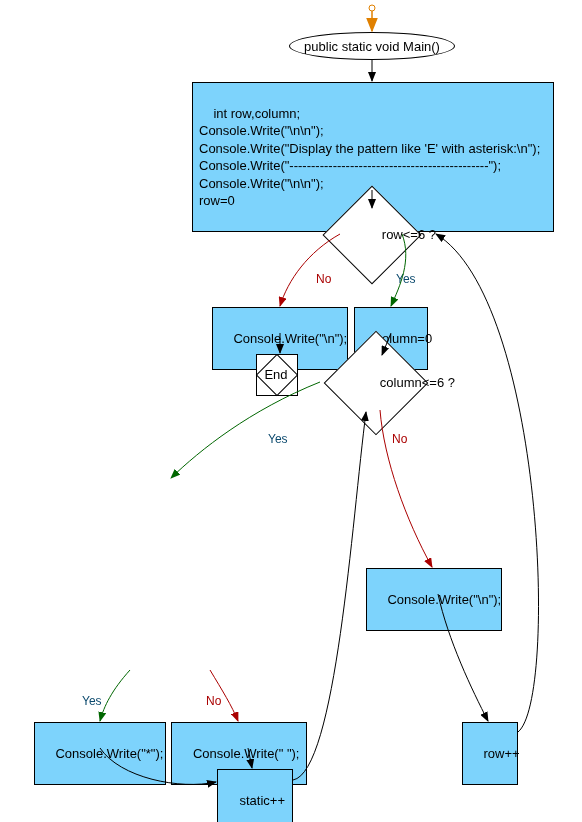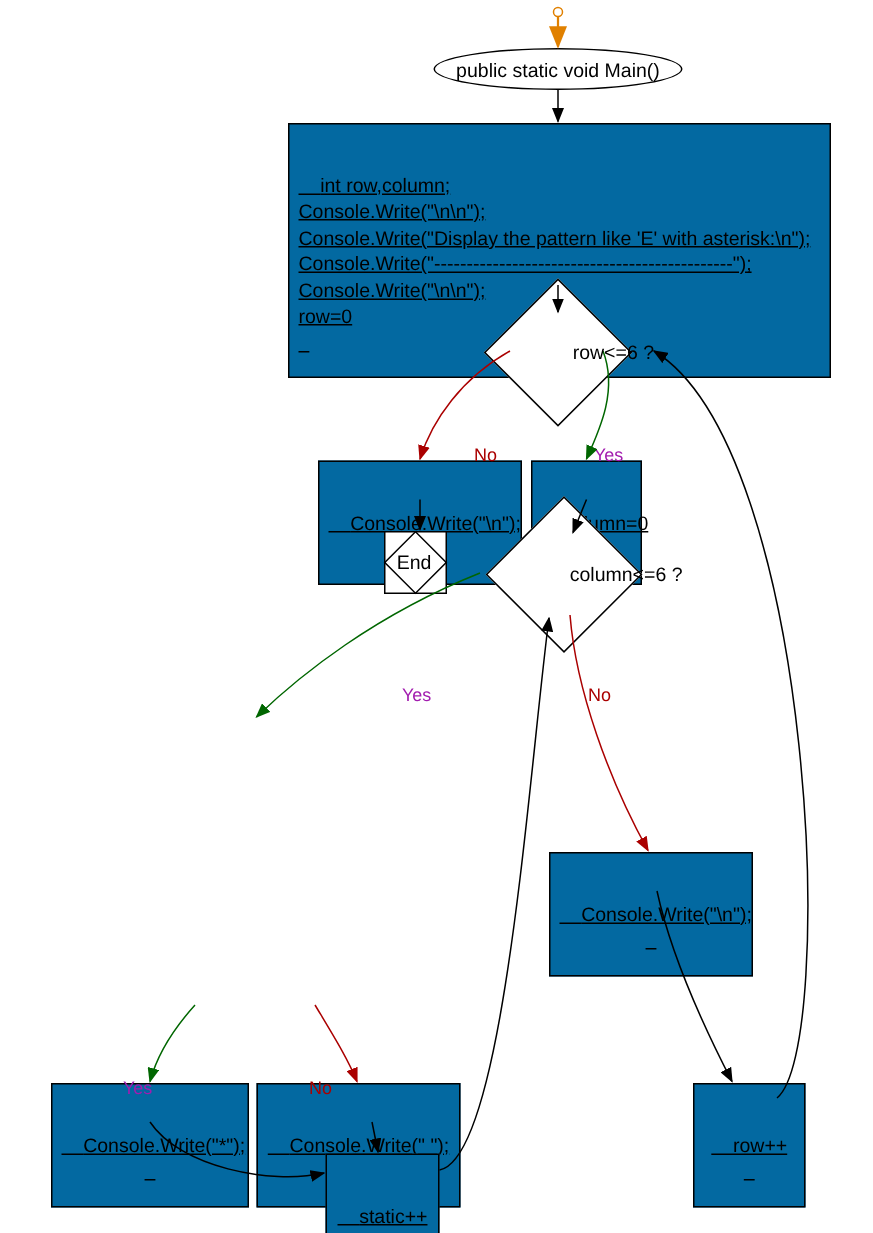--- a/index.html
+++ b/index.html
@@ -1,29 +1,29 @@
 <!DOCTYPE html>
 <html><head>
 <meta charset="utf-8">
 <style>
   body { margin: 0; padding: 0; font-family: sans-serif; font-size: 13px; background: #fff; }
   #canvas { position: relative; width: 582px; height: 822px; background: #fff; }
   .node { position: absolute; box-sizing: border-box; }
   .ellipse { border: 1px solid #000; border-radius: 50%; background: #fff; display: flex; align-items: center; justify-content: center; text-align: left; padding: 0 6px; }
-  .rect { border: 1px solid #000; background: #0369a1; padding: 14px 6px; white-space: pre; line-height: 1.35; text-decoration: underline; }
+  .rect { border: 1px solid #000; background: #7dd3fc; padding: 4px 6px; white-space: pre; line-height: 1.35; }
   .diamond-outer { display: flex; align-items: center; justify-content: flex-end; }
   .diamond-bg { position: absolute; background: #fff; border: 1px solid #000; transform: rotate(45deg); }
   .diamond-text { position: relative; text-align: center; white-space: pre; z-index: 1; }
   .end-outer { position: absolute; box-sizing: border-box; }
   .end-outer .sq1 { position:absolute; width:100%; height:100%; border:1px solid #000; background:#fff; }
   .end-outer .sq2 { position:absolute; width:70%; height:70%; left:15%; top:15%; border:1px solid #000; transform: rotate(45deg); }
   .end-outer .t { position:absolute; width:100%; height:100%; display:flex; align-items:center; justify-content:center; }
   svg.edges { position:absolute; left:0; top:0; width:582px; height:822px; pointer-events:none; }
-  .edge-label { position:absolute; font-size:12px;margin-top:24px; }
-  .edge-label.yes { color:#a21caf; }
+  .edge-label { position:absolute; font-size:12px; }
+  .edge-label.yes { color:#0c4a6e; }
   .edge-label.no { color:#a00; }
 </style>
 </head>
 <body>
 
 <div id="canvas">
 
   <div class="node ellipse" style="left:289px; top:32px; width:166px; height:28px;">
     <span>public static void Main()</span>
   </div>
@@ -69,21 +69,21 @@
   </div>
 
   <div class="node rect" style="left:34px; top:722px; width:132px; text-align:center;">
     <span>Console.Write("*");</span>
   </div>
 
   <div class="node rect" style="left:171px; top:722px; width:136px; text-align:center;">
     <span>Console.Write(" ");</span>
   </div>
 
-  <div class="node rect" style="left:462px; top:722px; width:75px; text-align:center;">
+  <div class="node rect" style="left:462px; top:722px; width:56px; text-align:center;">
     <span>row++</span>
   </div>
 
   <div class="node rect" style="left:217px; top:769px; width:76px; text-align:center;">
     <span>static++</span>
   </div>
 
   <div class="edge-label no" style="left:316px; top:272px;">No</div>
   <div class="edge-label yes" style="left:396px; top:272px;">Yes</div>
   <div class="edge-label yes" style="left:268px; top:432px;">Yes</div>

